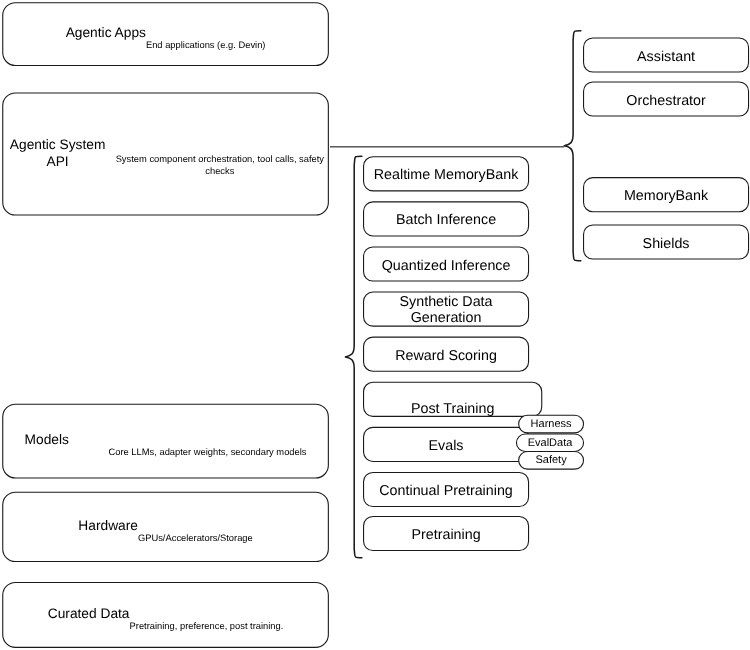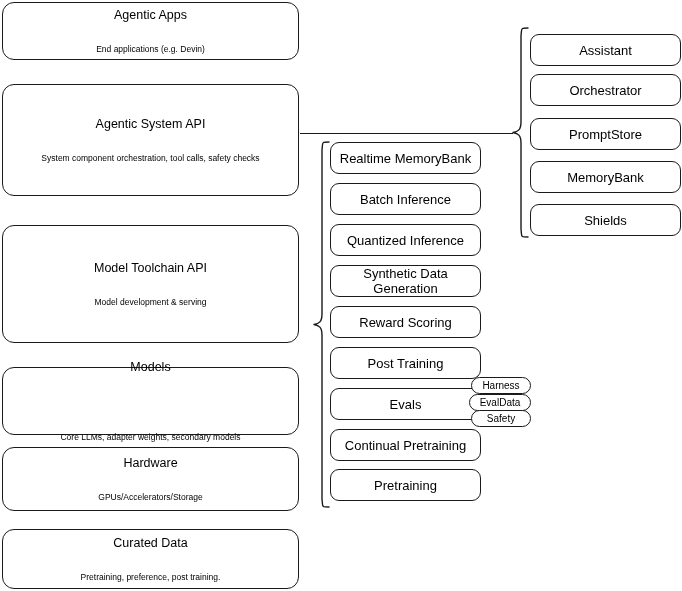--- a/index.html
+++ b/index.html
@@ -15,21 +15,21 @@
     font-family: "Liberation Sans", sans-serif;
     overflow: hidden;
   }
   .box {
     position: absolute;
     box-sizing: border-box;
     border: 1.4px solid #1a1a1a;
     border-radius: 12px;
     background: #ffffff;
     display: flex;
-    flex-direction: column;
+    flex-direction: row;
     align-items: center;
     justify-content: center;
     text-align: center;
   }
   .box .title {
     font-size: 12.5px;
     color: #000000;
     line-height: 1.25;
   }
   .box .subtitle {
@@ -89,24 +89,20 @@
   <div class="box" style="left:2px; top:2px; width:297px; height:58px;">
     <div class="title">Agentic Apps</div>
     <div class="subtitle">End applications (e.g. Devin)</div>
   </div>
 
   <div class="box" style="left:2px; top:84px; width:297px; height:112px;">
     <div class="title">Agentic System API</div>
     <div class="subtitle">System component orchestration, tool calls, safety checks</div>
   </div>
 
-  <div class="box" style="left:2px; top:225px; width:297px; height:118px;">
-    <div class="title">Model Toolchain API</div>
-    <div class="subtitle">Model development &amp; serving</div>
-  </div>
 
   <div class="box" style="left:2px; top:367px; width:297px; height:68px;gap:36px;">
     <div class="title">Models</div>
     <div class="subtitle">Core LLMs, adapter weights, secondary models</div>
   </div>
 
   <div class="box" style="left:2px; top:447px; width:297px; height:64px;">
     <div class="title">Hardware</div>
     <div class="subtitle">GPUs/Accelerators/Storage</div>
   </div>
@@ -127,23 +123,20 @@
              L 15 207
              C 16 215, 14 215, 22 215"></path>
   </svg>
 
   <div class="node" style="left:530px; top:34px; width:151px; height:32px;">
     <span>Assistant</span>
   </div>
   <div class="node" style="left:530px; top:74px; width:151px; height:32px;">
     <span>Orchestrator</span>
   </div>
-  <div class="node" style="left:530px; top:118px; width:151px; height:32px;">
-    <span>PromptStore</span>
-  </div>
   <div class="node" style="left:530px; top:161px; width:151px; height:32px;">
     <span>MemoryBank</span>
   </div>
   <div class="node" style="left:530px; top:204px; width:151px; height:32px;">
     <span>Shields</span>
   </div>
 
   <svg class="brace" style="left:308px; top:136px; width:26px; height:382px;" viewBox="0 0 26 382">
     <path d="M 21 6
              C 13 6, 15 6, 14 14
@@ -162,21 +155,21 @@
   </div>
   <div class="node" style="left:330px; top:224px; width:151px; height:32px;">
     <span>Quantized Inference</span>
   </div>
   <div class="node" style="left:330px; top:265px; width:151px; height:32px;">
     <span>Synthetic Data Generation</span>
   </div>
   <div class="node" style="left:330px; top:306px; width:151px; height:32px;">
     <span>Reward Scoring</span>
   </div>
-  <div class="node" style="left:330px; top:347px; width:151px; height:32px;">
+  <div class="node" style="left:330px; top:347px; width:163px; height:32px;align-items:flex-end;">
     <span>Post Training</span>
   </div>
   <div class="node" style="left:330px; top:388px; width:151px; height:32px;">
     <span>Evals</span>
   </div>
   <div class="node" style="left:330px; top:429px; width:151px; height:32px;">
     <span>Continual Pretraining</span>
   </div>
   <div class="node" style="left:330px; top:469px; width:151px; height:32px;">
     <span>Pretraining</span>

